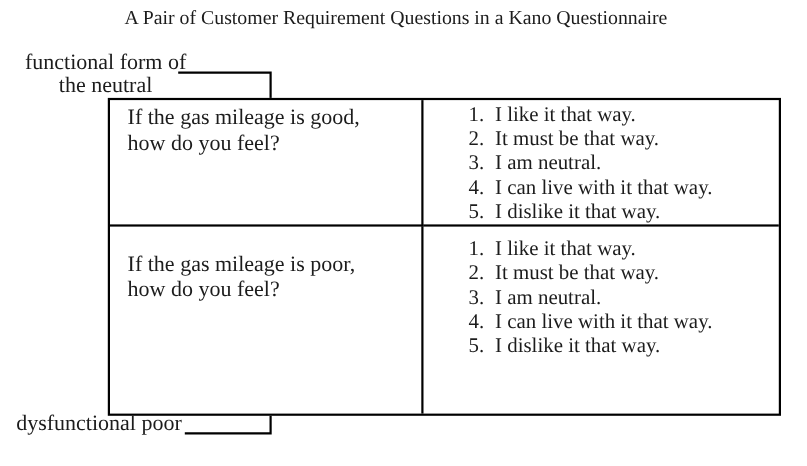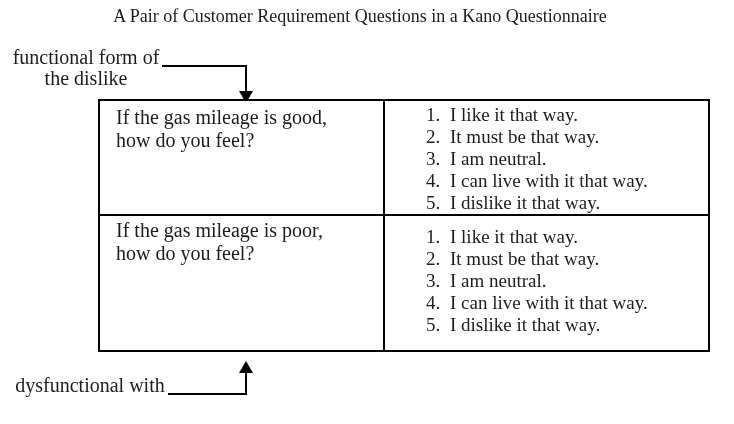--- a/index.html
+++ b/index.html
@@ -25,78 +25,78 @@
     color: #1c1c1c;
   }
   .side-label {
     position: absolute;
     text-align: center;
     font-size: 20px;
     line-height: 21px;
     color: #1c1c1c;
     white-space: nowrap;
   }
-  .label-functional { left: 6px; top: 47px; width: 160px; }
+  .label-functional { left: 16px; top: 47px; width: 160px; }
   .label-dysfunctional { left: 4px; top: 375px; width: 172px; }
   .arrows-overlay {
     position: absolute;
     inset: 0;
     width: 734px;
     height: 424px;
     pointer-events: none;
   }
   .qtable {
     position: absolute;
     left: 98px;
-    top: 99px;
+    top: 89px;
     width: 612px;
-    height: 253px;
+    height: 289px;
     border: 2px solid #000000;
     display: grid;
     grid-template-columns: 285px 1fr;
     grid-template-rows: 115px 1fr;
     background: #ffffff;
   }
   .cell { overflow: hidden; }
   .cell-question {
     border-right: 2px solid #000000;
     font-size: 20px;
     line-height: 23px;
     padding: 5px 6px 0 16px;
   }
   .row-top { border-bottom: 2px solid #000000; }
   .cell-options {
     font-size: 19px;
     line-height: 22px;
     padding: 3px 4px 0 41px;
   }
-  .row-bottom.cell-question { padding-top: 3px; }
+  .row-bottom.cell-question { padding-top: 23px; }
   .row-bottom.cell-options { padding-top: 10px; }
   .option-line { display: flex; }
   .option-num {
     width: 20px;
     flex: 0 0 20px;
     text-align: left;
   }
   .option-text { margin-left: 4px; }
 </style>
 </head>
 <body>
 
 <div class="canvas">
 
   <div class="figure-title">A Pair of Customer Requirement Questions in a Kano Questionnaire</div>
 
   <div class="side-label label-functional">
     <div>functional form of</div>
-    <div>the dislike</div>
+    <div>the neutral</div>
   </div>
 
   <div class="side-label label-dysfunctional">
-    <div>dysfunctional with</div>
+    <div>dysfunctional poor</div>
   </div>
 
   <svg class="arrows-overlay" viewBox="0 0 734 424" xmlns="http://www.w3.org/2000/svg">
     <g>
       <polyline points="162,66 246,66 246,93" fill="none" stroke="#000000" stroke-width="2"></polyline>
       <polygon points="246,103 239,91 253,91" fill="#000000"></polygon>
     </g>
     <g>
       <polyline points="168,394 246,394 246,372" fill="none" stroke="#000000" stroke-width="2"></polyline>
       <polygon points="246,361 239,373 253,373" fill="#000000"></polygon>

